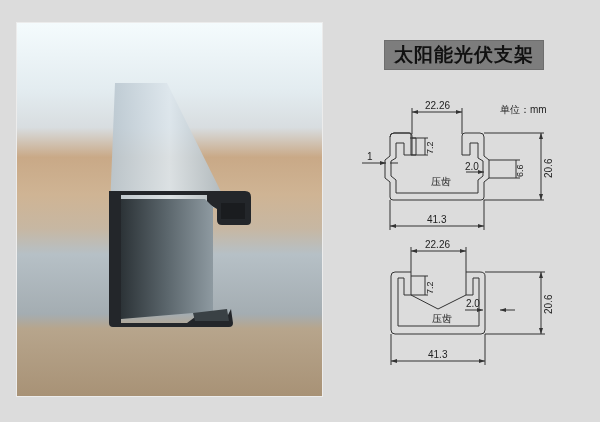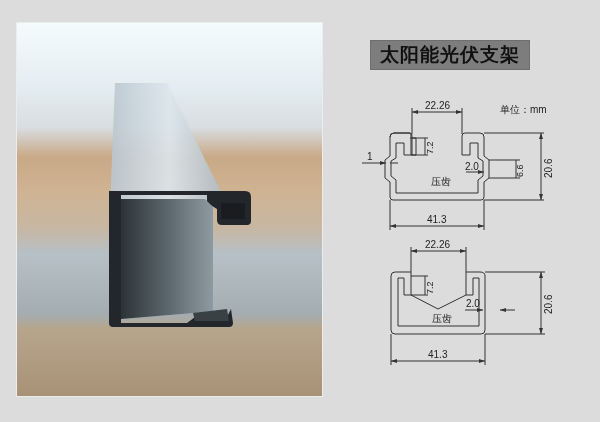--- a/index.html
+++ b/index.html
@@ -1,21 +1,21 @@
 <!DOCTYPE html>
 <html><head>
 <meta charset="utf-8">
 <style>
   html, body { margin:0; padding:0; }
   body { width:600px; height:422px; background:#dcdcdc; position:relative; overflow:hidden;
          font-family:"Liberation Sans", "DejaVu Sans", sans-serif; }
   .photo { position:absolute; left:17px; top:23px; width:305px; height:373px; overflow:hidden;
            box-shadow:0 0 0 1px #ececec; }
   .photo svg { display:block; }
-  .title-box { position:absolute; left:370px; top:40px; width:160px; height:30px; background:#7d7d7d;
+  .title-box { position:absolute; left:384px; top:40px; width:160px; height:30px; background:#7d7d7d;
                border:1px solid #6e6e6e; box-sizing:border-box; display:flex; align-items:center; justify-content:center; }
   .title-box span { font-family:"DejaVu Sans", sans-serif; font-weight:bold; font-size:19px; color:#111; letter-spacing:1px; }
   .drawing { position:absolute; left:340px; top:90px; width:260px; height:290px; }
   .drawing text { font-family:"Liberation Sans", "DejaVu Sans", sans-serif; fill:#222; }
 </style>
 </head>
 <body>
 
 <div class="photo">
   <svg width="305" height="373" viewBox="0 0 305 373">

